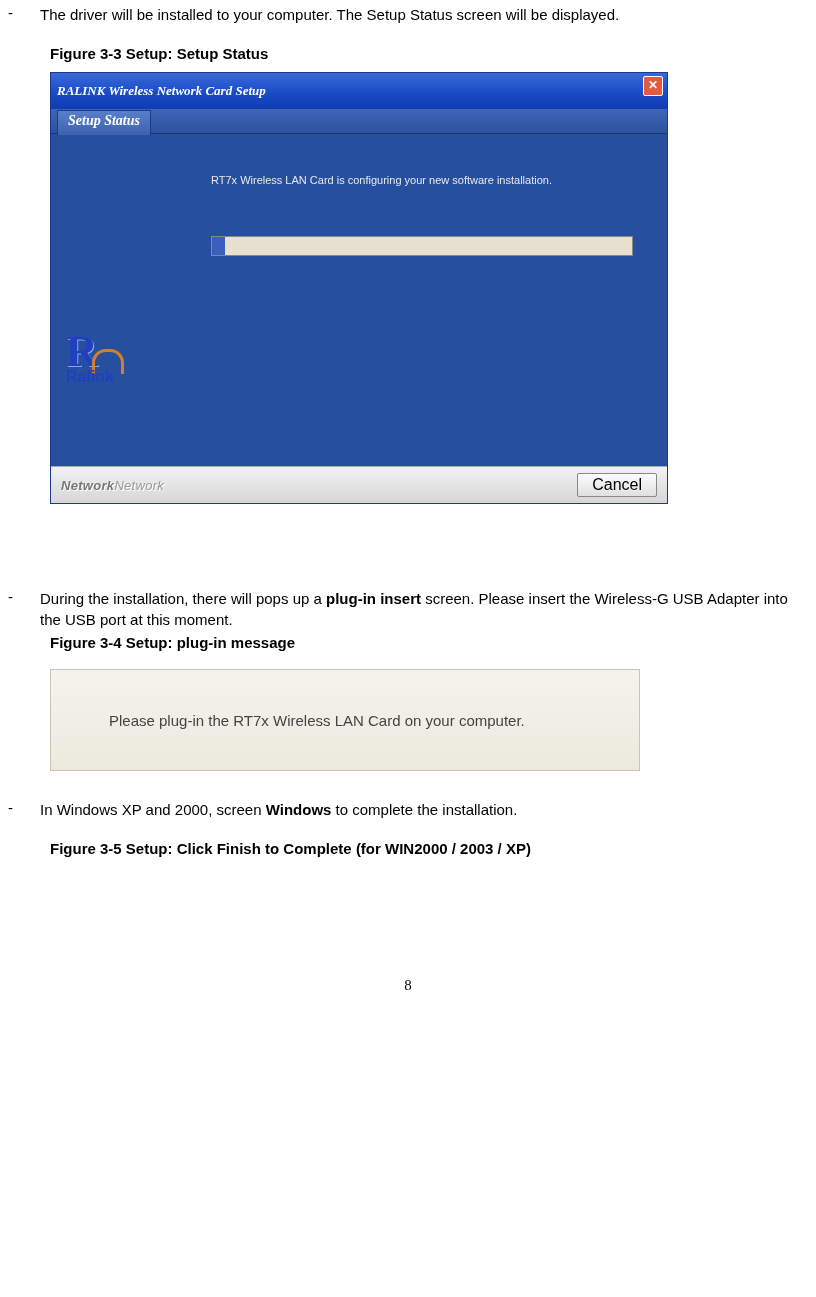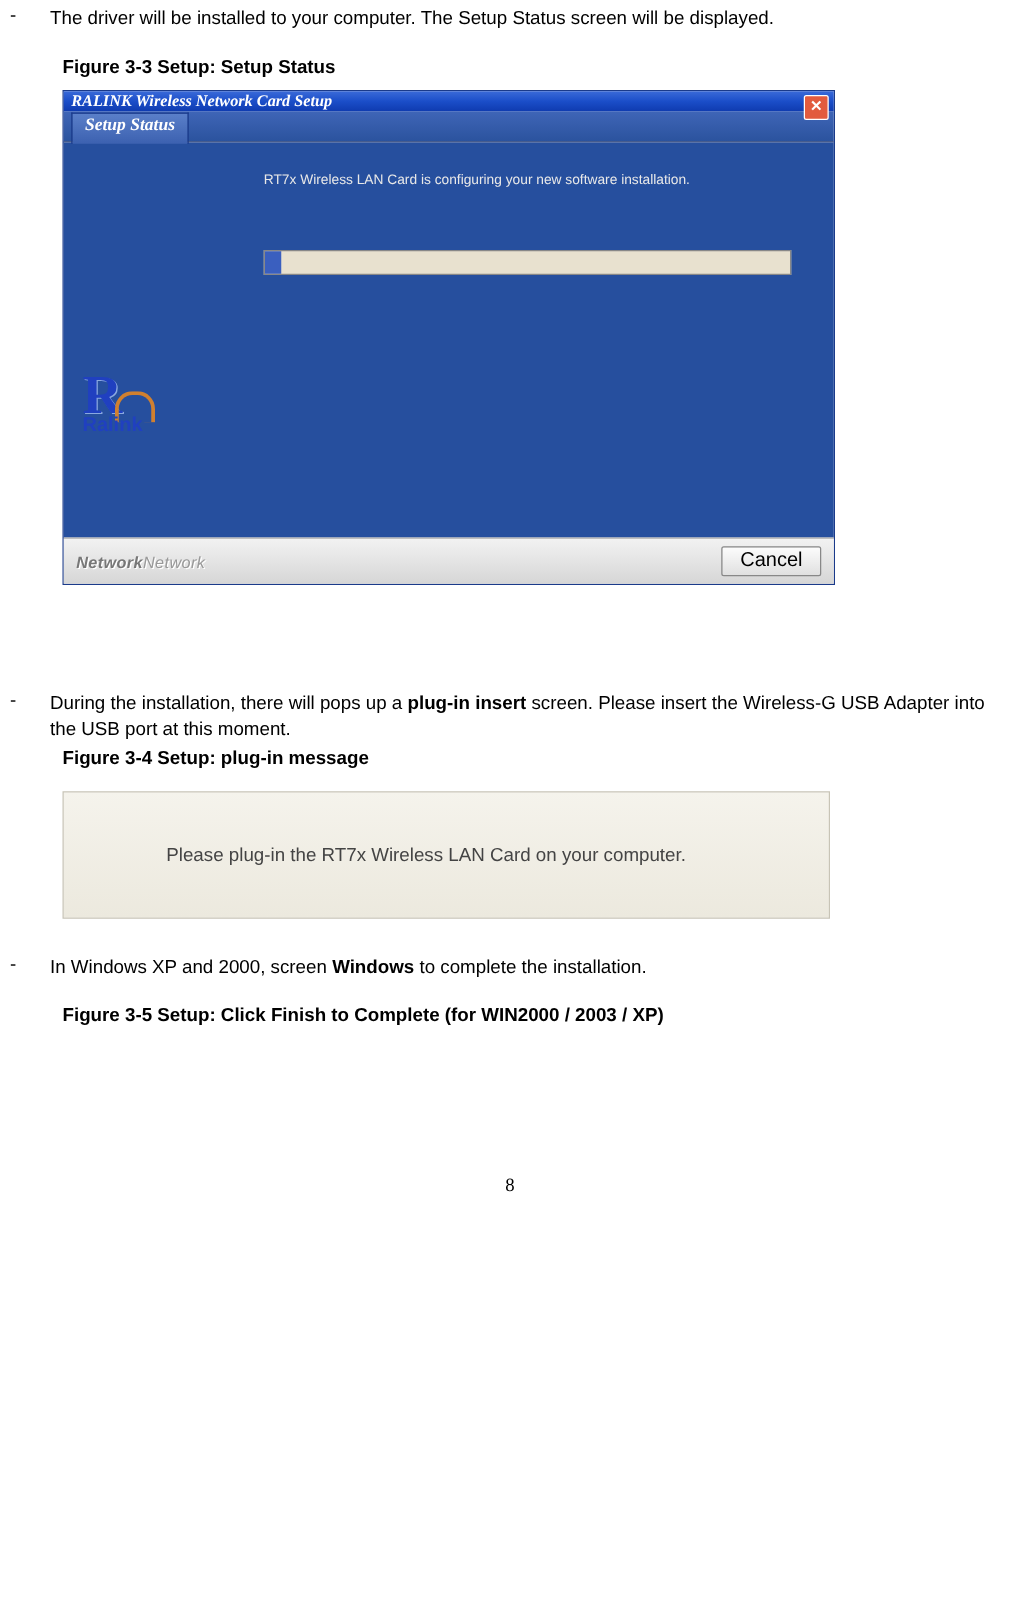--- a/index.html
+++ b/index.html
@@ -28,21 +28,21 @@
     margin: 20px 0 10px 42px;
   }
   .fig-caption .prefix { font-weight: bold; }
   .fig-caption .title  { font-weight: bold; }
   .installer-window {
     margin-left: 42px;
     width: 616px;
     border: 1px solid #1a3a8a;
   }
   .titlebar {
-    height: 16px;
+    height: 36px;
     background: linear-gradient(to bottom, #3a6ad8 0%, #1b4ec9 50%, #0f3bb0 100%);
     color: #fff;
     display: flex;
     align-items: center;
     font-family: "Times New Roman", serif;
     font-style: italic;
     font-weight: bold;
     font-size: 13px;
     padding-left: 6px;
     position: relative;
@@ -126,20 +126,21 @@
   }
   .right-content {
     flex: 1;
     padding: 24px 20px 20px 10px;
     color: #fff;
   }
   .install-msg {
     font-size: 11px;
     color: #e8e8e8;
     margin-bottom: 50px;
+    margin-top: 16px;
   }
   .progress-outer {
     width: 420px;
     height: 18px;
     background: #e8e1cf;
     border: 1px solid #888;
   }
   .progress-inner {
     width: 3%;
     height: 100%;
@@ -175,21 +176,21 @@
   }
   .spacer-lg { height: 80px; }
   .pluginfig {
     margin-left: 42px;
     width: 530px;
     height: 100px;
     background: linear-gradient(to bottom,#f5f3ec,#ece9de);
     border: 1px solid #c8c4b6;
     display: flex;
     align-items: center;
-    padding-left: 82px;
+    padding-left: 58px;
     color: #444;
     font-size: 15px;
     margin-top: 18px;
     margin-bottom: 28px;
   }
   .page-num {
     text-align: center;
     font-family: "Times New Roman", serif;
     font-size: 15px;
     margin-top: 120px;

